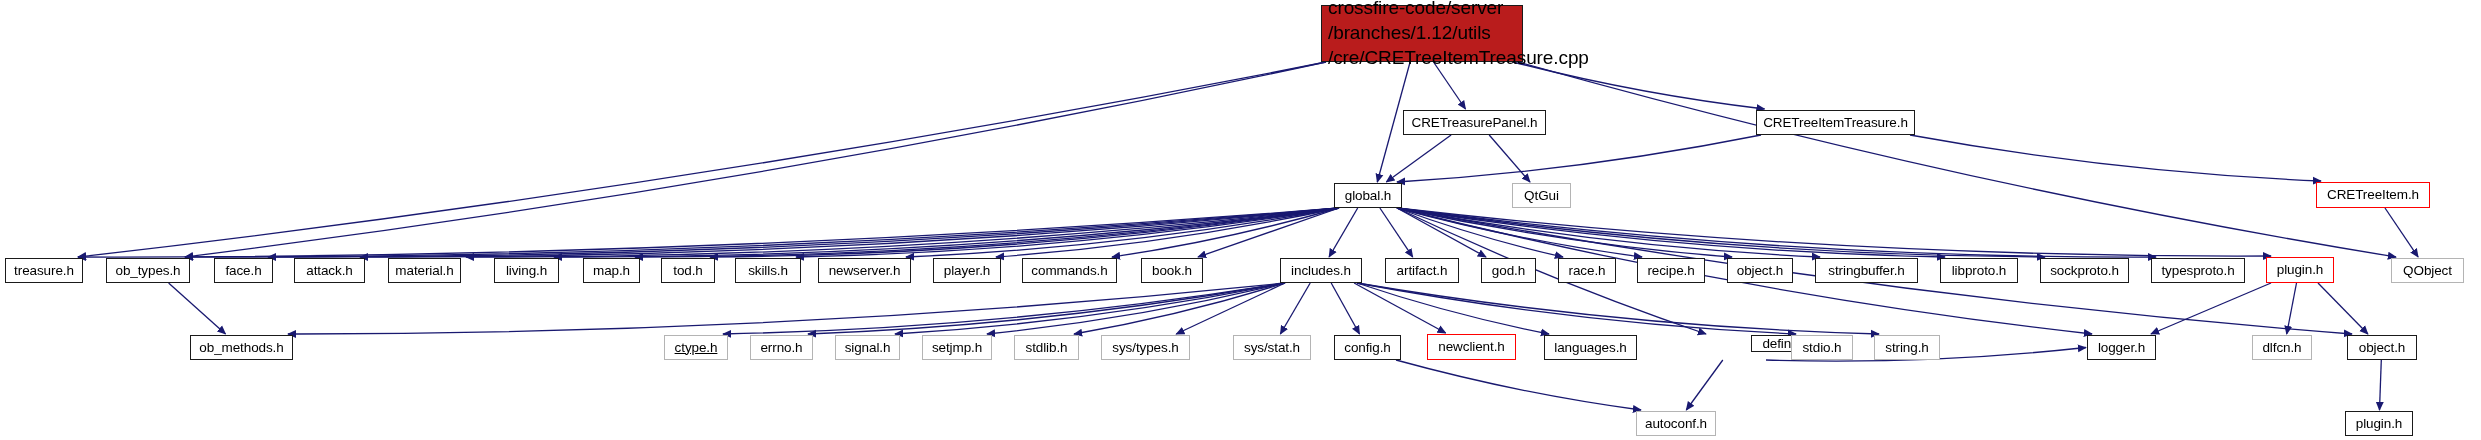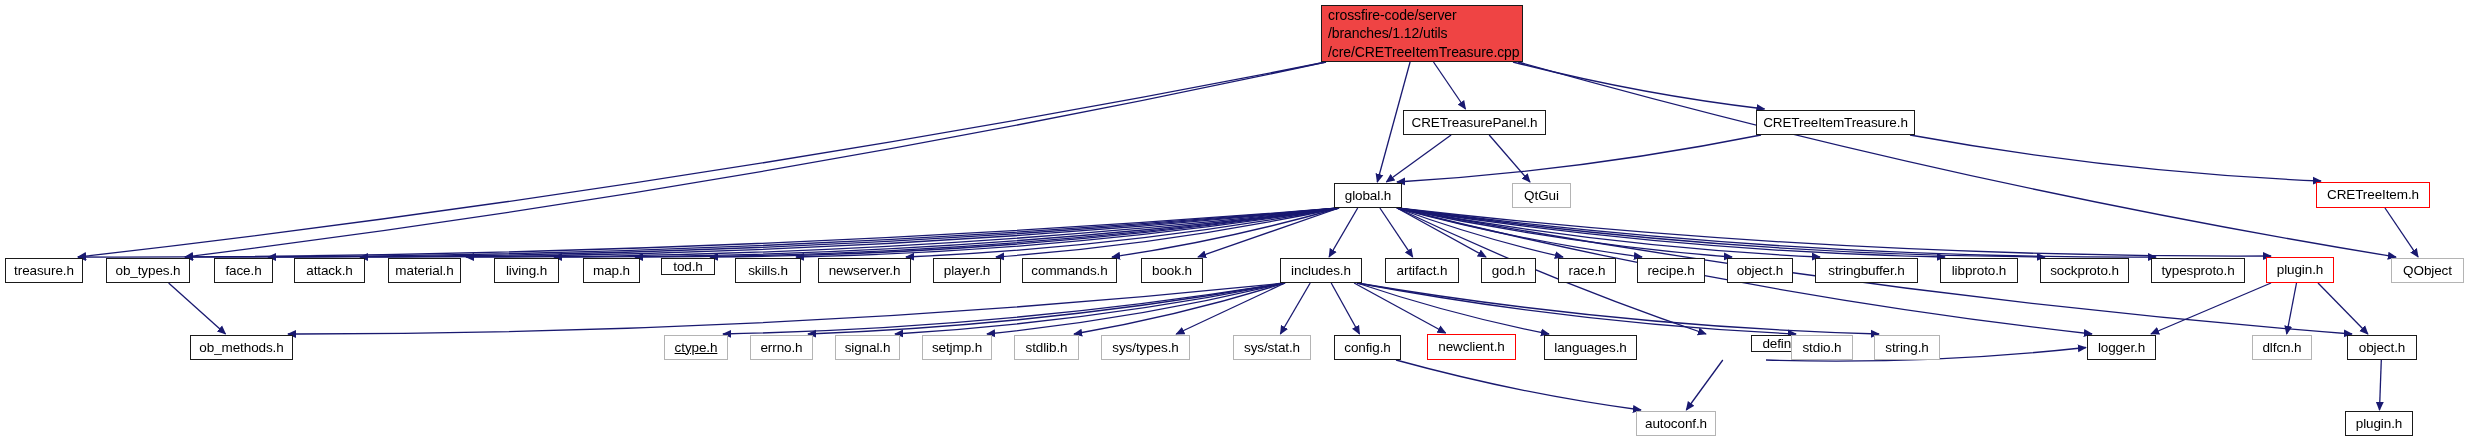--- a/index.html
+++ b/index.html
@@ -26,27 +26,27 @@
     font-size:13.5px;
     line-height:1.18;
     white-space:nowrap;
     letter-spacing:-0.1px;
     z-index:5;
   }
   .node.solid{border:1px solid #1a1a1a;}
   .node.red{border:1.6px solid #ff0000;}
   .node.gray{border:1px solid #b4b4b4;}
   .node.root{
-    background:#ef4444;
+    background:#b91c1c;
     border:1px solid #1a1a1a;
     white-space:pre-line;
     text-align:left;
     justify-content:flex-start;
     padding:2px 6px;
-    font-size:14px;
+    font-size:19px;
     line-height:1.30;
   }
 </style>
 </head>
 <body>
 
 <div id="graph">
   <svg id="edges" viewBox="0 0 2481 440" xmlns="http://www.w3.org/2000/svg">
       <defs>
         <marker id="arrow" viewBox="0 0 10 10" refX="9" refY="5" markerWidth="7" markerHeight="7" orient="auto-start-reverse">
@@ -122,21 +122,21 @@
       <div class="node solid" style="left: 1334px; top: 183px; width: 68px; height: 25px;">global.h</div>
       <div class="node gray" style="left: 1512px; top: 183px; width: 59px; height: 25px;">QtGui</div>
       <div class="node red" style="left: 2316px; top: 182px; width: 114px; height: 26px;">CRETreeItem.h</div>
       <div class="node solid" style="left: 5px; top: 258px; width: 78px; height: 25px;">treasure.h</div>
       <div class="node solid" style="left: 106px; top: 258px; width: 84px; height: 25px;">ob_types.h</div>
       <div class="node solid" style="left: 214px; top: 258px; width: 59px; height: 25px;">face.h</div>
       <div class="node solid" style="left: 294px; top: 258px; width: 71px; height: 25px;">attack.h</div>
       <div class="node solid" style="left: 388px; top: 258px; width: 73px; height: 25px;">material.h</div>
       <div class="node solid" style="left: 494px; top: 258px; width: 65px; height: 25px;">living.h</div>
       <div class="node solid" style="left: 583px; top: 258px; width: 57px; height: 25px;">map.h</div>
-      <div class="node solid" style="left: 661px; top: 258px; width: 54px; height: 17px;">tod.h</div>
+      <div class="node solid" style="left: 661px; top: 258px; width: 54px; height: 25px;">tod.h</div>
       <div class="node solid" style="left: 735px; top: 258px; width: 66px; height: 25px;">skills.h</div>
       <div class="node solid" style="left: 818px; top: 258px; width: 93px; height: 25px;">newserver.h</div>
       <div class="node solid" style="left: 933px; top: 258px; width: 68px; height: 25px;">player.h</div>
       <div class="node solid" style="left: 1022px; top: 258px; width: 95px; height: 25px;">commands.h</div>
       <div class="node solid" style="left: 1141px; top: 258px; width: 62px; height: 25px;">book.h</div>
       <div class="node solid" style="left: 1280px; top: 258px; width: 82px; height: 25px;">includes.h</div>
       <div class="node solid" style="left: 1385px; top: 258px; width: 74px; height: 25px;">artifact.h</div>
       <div class="node solid" style="left: 1481px; top: 258px; width: 55px; height: 25px;">god.h</div>
       <div class="node solid" style="left: 1558px; top: 258px; width: 58px; height: 25px;">race.h</div>
       <div class="node solid" style="left: 1637px; top: 258px; width: 68px; height: 25px;">recipe.h</div>

